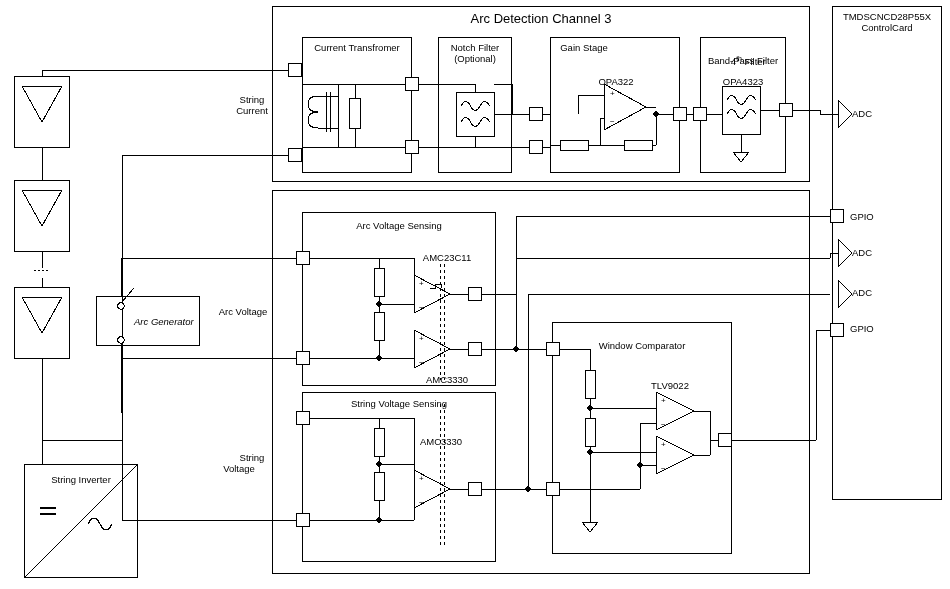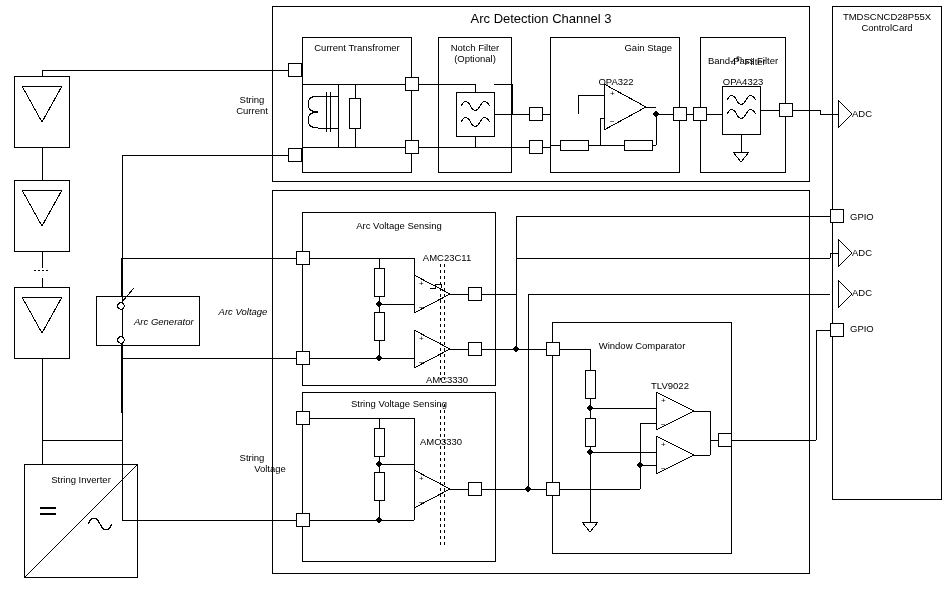--- a/index.html
+++ b/index.html
@@ -37,21 +37,21 @@
   <div class="lbl left" style="left:134px;top:316px;width:66px;font-style:italic;">Arc Generator</div>
 
   <div class="box" style="left:302px;top:37px;width:110px;height:136px;"></div>
   <div class="lbl" style="left:302px;top:42px;width:110px;">Current Transfromer</div>
 
   <div class="box" style="left:438px;top:37px;width:74px;height:136px;"></div>
   <div class="lbl" style="left:438px;top:42px;width:74px;">Notch Filter</div>
   <div class="lbl" style="left:438px;top:53px;width:74px;">(Optional)</div>
 
   <div class="box" style="left:550px;top:37px;width:130px;height:136px;"></div>
-  <div class="lbl" style="left:550px;top:42px;width:122px;text-align:right;">Gain Stage</div>
+  <div class="lbl" style="left:523px;top:42px;width:122px;">Gain Stage</div>
   <div class="lbl" style="left:592px;top:76px;width:48px;">OPA322</div>
 
   <div class="box" style="left:700px;top:37px;width:86px;height:136px;"></div>
   <div class="lbl" style="left:700px;top:42px;width:86px;">
     <span>4</span><sup style="font-size:7px;">th</sup><span> Filter</span>
   </div>
   <div class="lbl" style="left:700px;top:55px;width:86px;">Band-Pass Filter</div>
   <div class="lbl" style="left:712px;top:76px;width:62px;">OPA4323</div>
 
   <div class="box" style="left:302px;top:212px;width:194px;height:174px;"></div>
@@ -63,24 +63,24 @@
   <div class="lbl" style="left:302px;top:398px;width:194px;">String Voltage Sensing</div>
   <div class="lbl" style="left:406px;top:436px;width:70px;">AMC3330</div>
 
   <div class="box" style="left:552px;top:322px;width:180px;height:232px;"></div>
   <div class="lbl" style="left:552px;top:340px;width:180px;">Window Comparator</div>
   <div class="lbl" style="left:640px;top:380px;width:60px;">TLV9022</div>
 
   <div class="lbl" style="left:226px;top:94px;width:52px;">String</div>
   <div class="lbl" style="left:226px;top:105px;width:52px;">Current</div>
 
-  <div class="lbl" style="left:210px;top:306px;width:66px;font-style:italic;">Arc Voltage</div>
+  <div class="lbl" style="left:210px;top:306px;width:66px;">Arc Voltage</div>
 
   <div class="lbl" style="left:226px;top:452px;width:52px;">String</div>
-  <div class="lbl" style="left:244px;top:463px;width:52px;">Voltage</div>
+  <div class="lbl" style="left:213px;top:463px;width:52px;">Voltage</div>
 
   <div class="lbl left" style="left:852px;top:108px;width:40px;">ADC</div>
   <div class="lbl left" style="left:850px;top:211px;width:44px;">GPIO</div>
   <div class="lbl left" style="left:852px;top:247px;width:40px;">ADC</div>
   <div class="lbl left" style="left:852px;top:287px;width:40px;">ADC</div>
   <div class="lbl left" style="left:850px;top:323px;width:44px;">GPIO</div>
 
   <svg class="ov" viewBox="0 0 950 589">
     <g stroke="#000" stroke-width="1" fill="none" shape-rendering="crispEdges">
 

